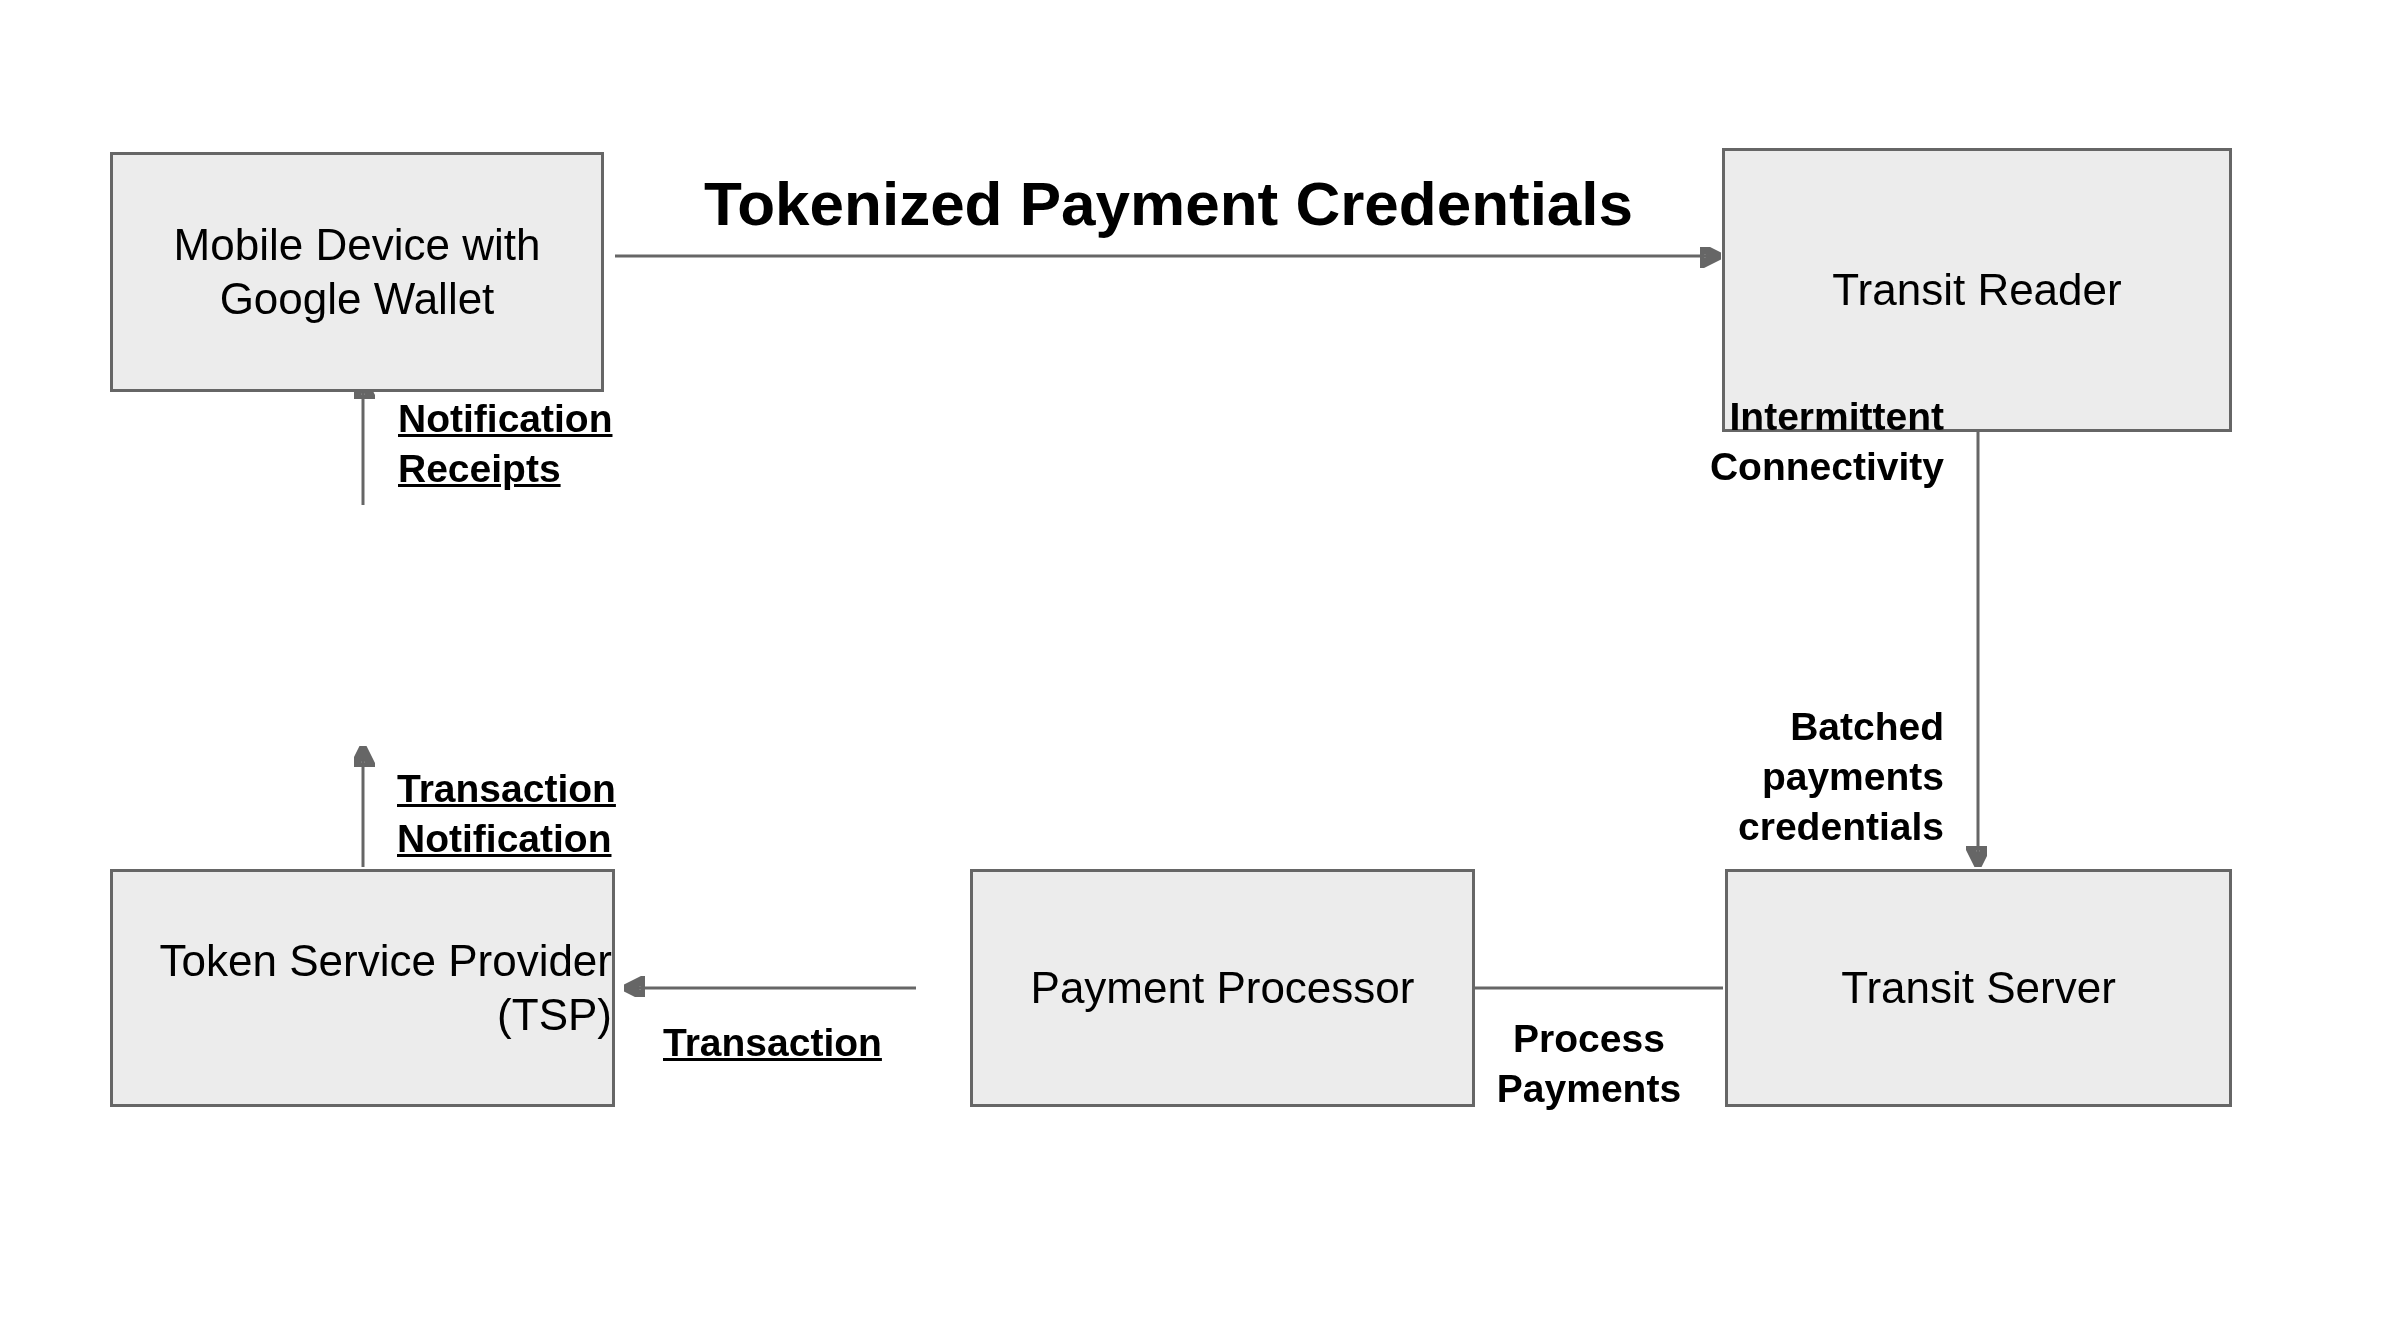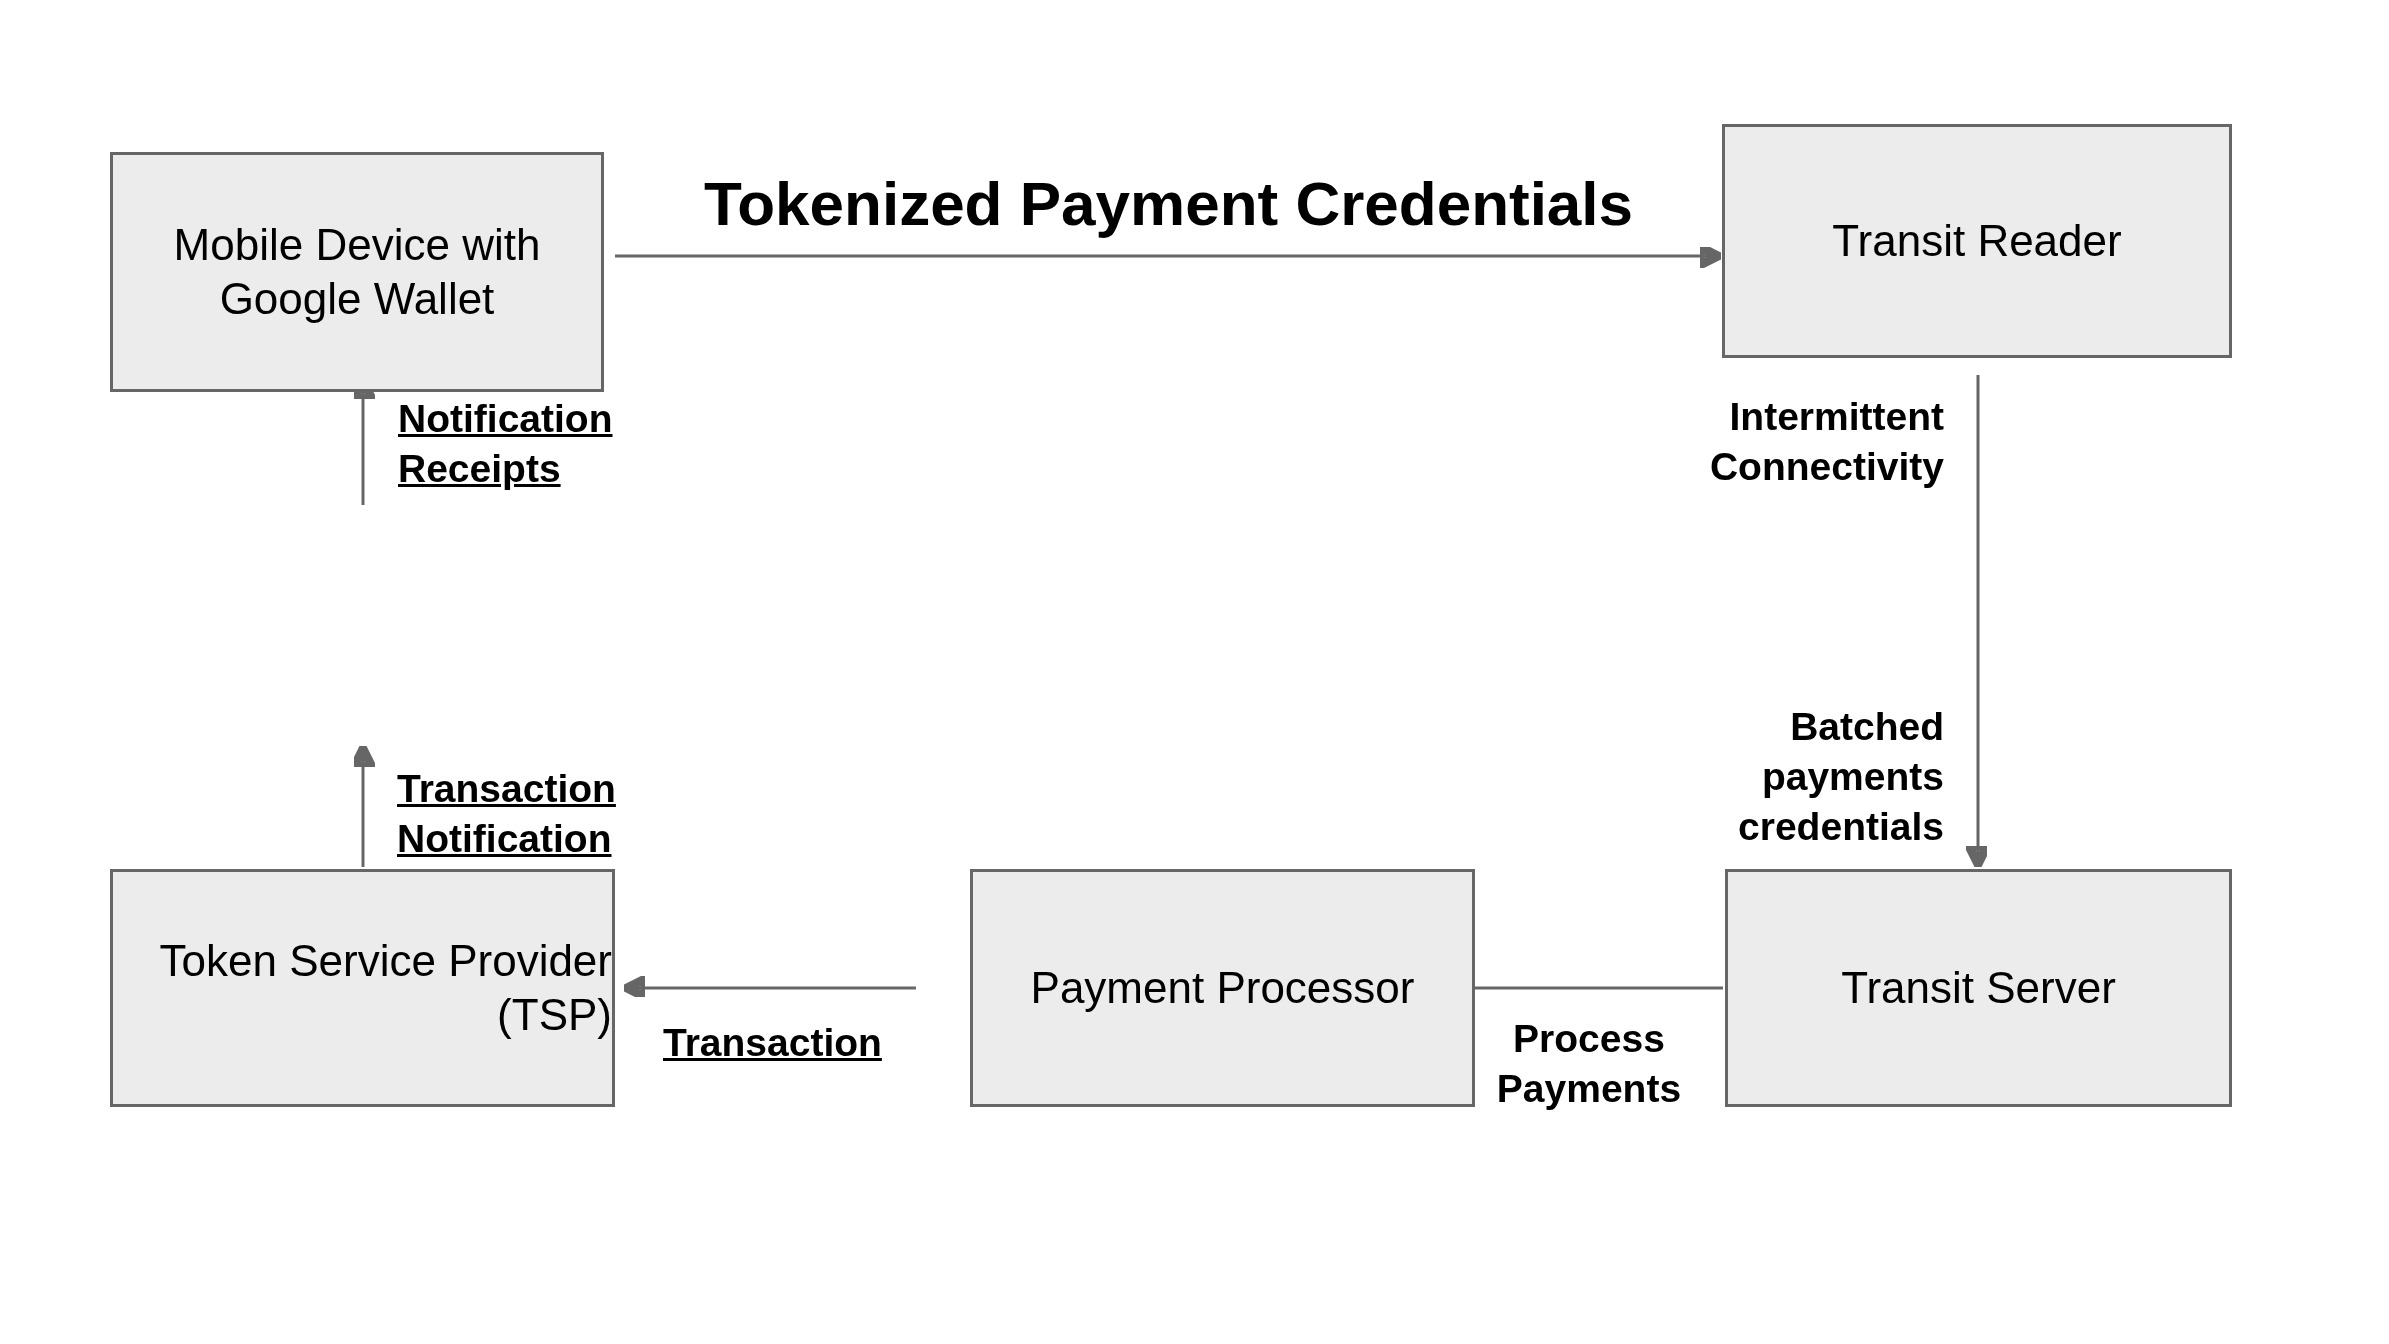--- a/index.html
+++ b/index.html
@@ -51,21 +51,21 @@
   .edge-label.big {
     font-size: 62px;
     line-height: 56px;
   }
   .align-right { text-align: right; }
   .align-center { text-align: center; }
   .align-left { text-align: left; text-decoration: underline; }
 
   
   #node-mobile   { left: 110px;  top: 152px; width: 494px; height: 240px; }
-  #node-reader   { left: 1722px; top: 124px; width: 510px; height: 234px; }
+  #node-reader   { left: 1722px; top: 148px; width: 510px; height: 284px; }
   #node-google   { left: 110px;  top: 507px; width: 505px; height: 237px; }
   #node-tsp      { left: 110px;  top: 869px; width: 505px; height: 238px; text-align: right; }
   #node-payproc  { left: 970px;  top: 869px; width: 505px; height: 238px; justify-content: center; }
   #node-tserver  { left: 1725px; top: 869px; width: 507px; height: 238px; }
 
   
   #label-tokenized    { left: 615px;  top: 176px;  width: 1107px; }
   #label-intermittent { right: 445px; top: 392px; }
   #label-batched      { right: 445px; top: 702px; }
   #label-process      { left: 1439px; top: 1014px; width: 300px; }

